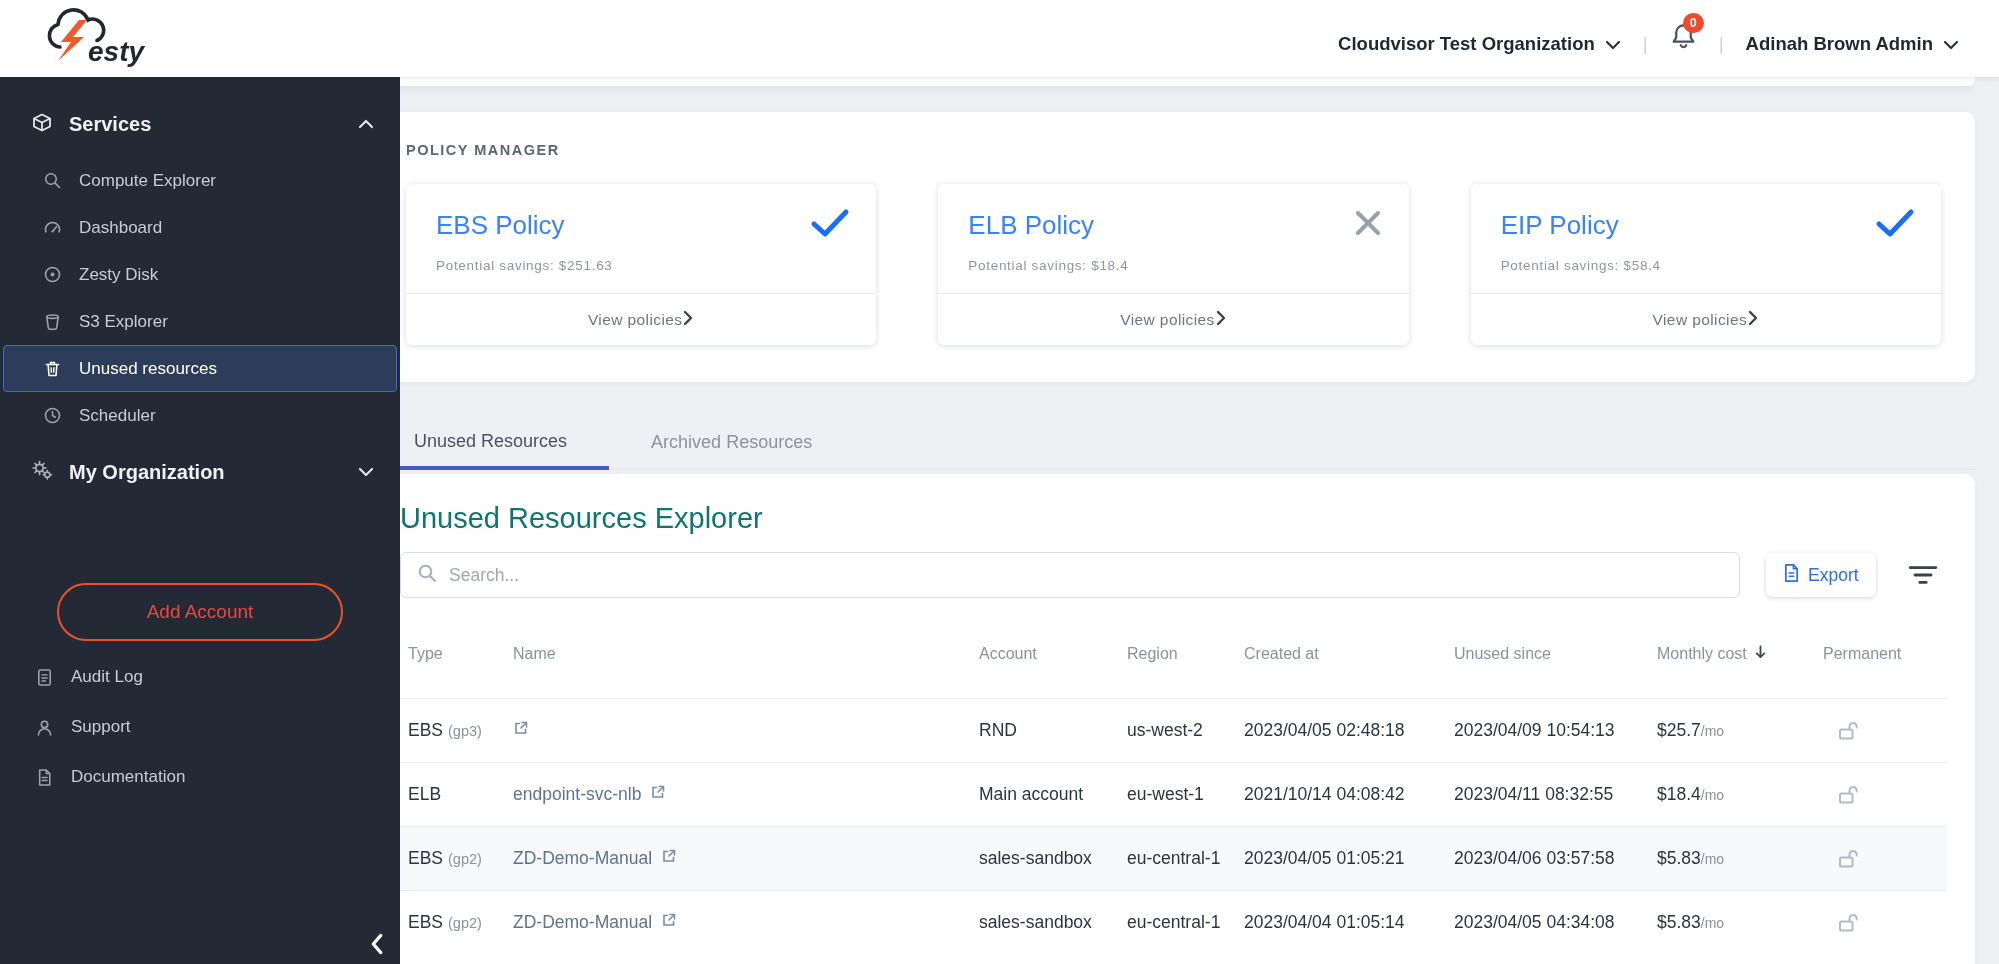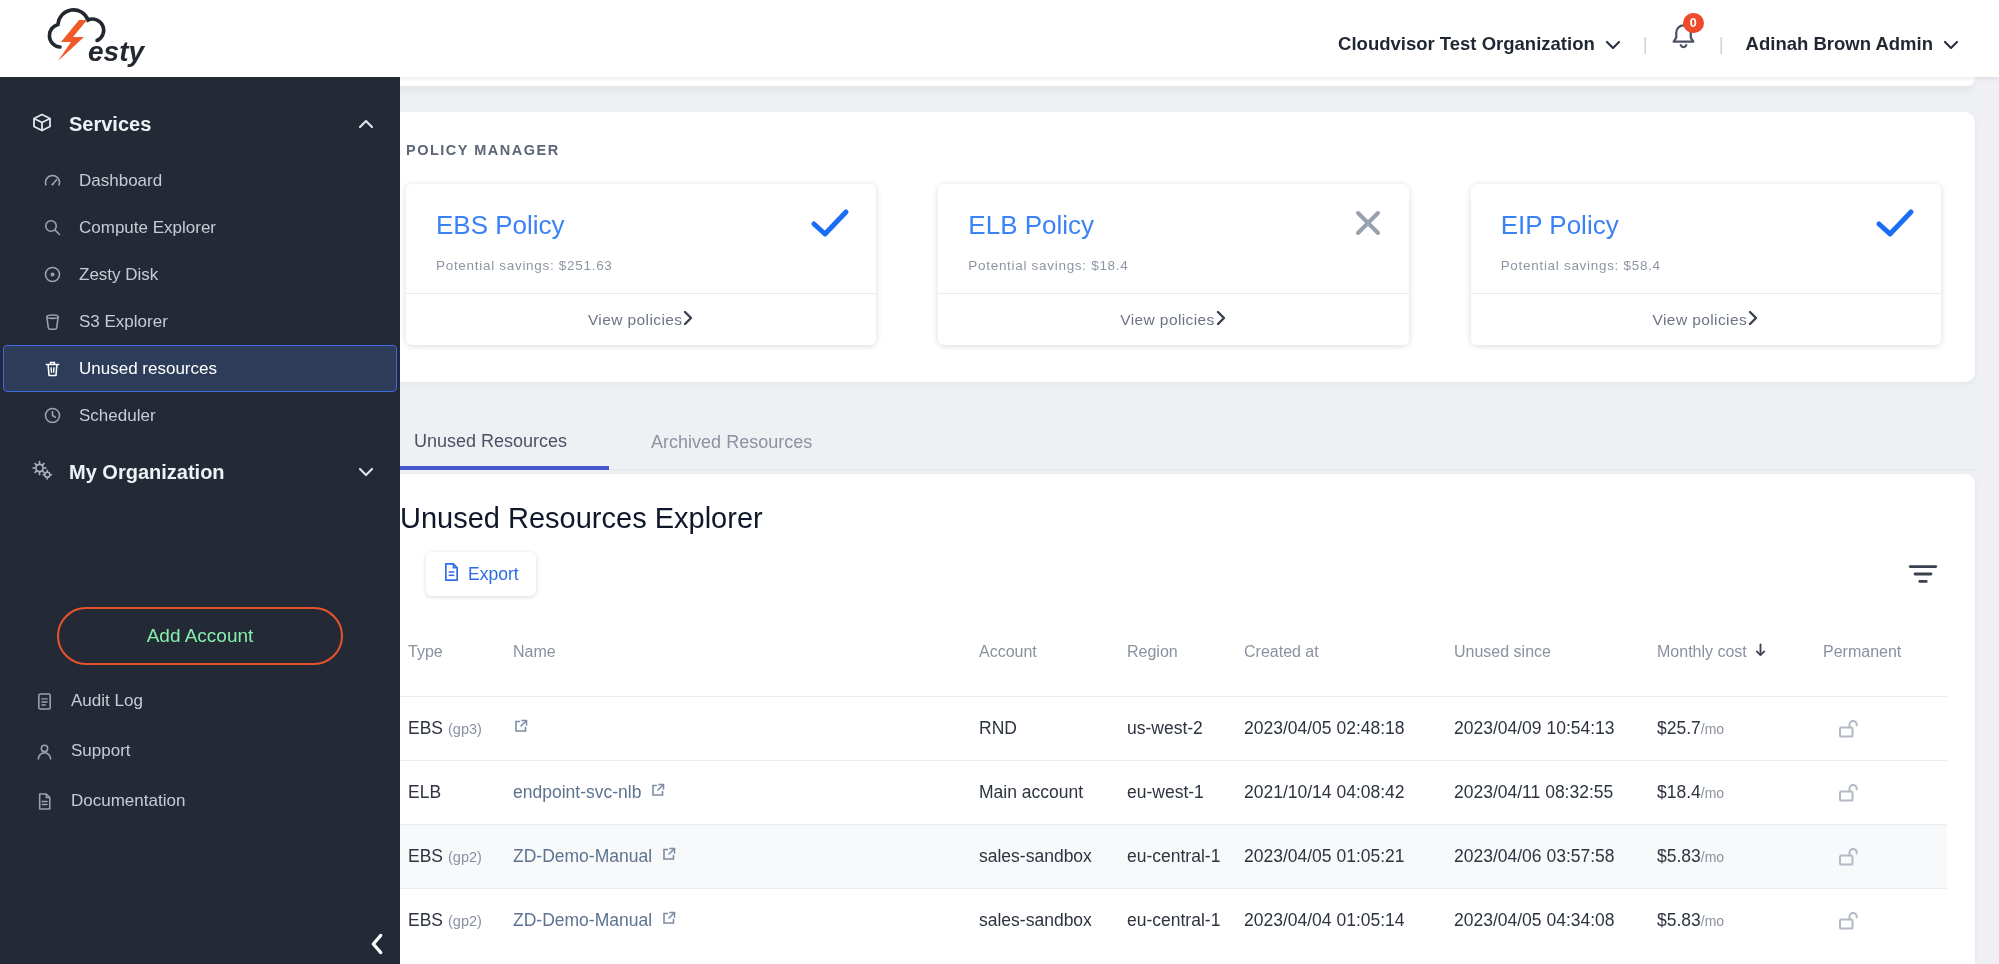--- a/index.html
+++ b/index.html
@@ -23,22 +23,22 @@
     color:#c6ccd6;padding-top:14px;z-index:10}
   .side-section{display:flex;align-items:center;gap:15px;height:66px;padding:0 26px 0 30px;
     color:#eef1f5;font-size:20px;font-weight:600;cursor:pointer}
   .side-section .chev{margin-left:auto;display:flex}
   .side-item{display:flex;align-items:center;gap:16px;height:47px;padding:0 26px 0 42px;
     font-size:17px;color:#c6ccd6;cursor:pointer}
   .side-item .ic{width:21px;height:21px;flex:0 0 21px;display:flex;color:#9ba3b0}
   .side-item.selected{background:#2d3c59;border:1px solid #4166dd;border-radius:4px;
     margin:0 3px;padding-left:38px;color:#fff}
   .side-item.selected .ic{color:#fff}
-  .add-account{display:block;margin:102px auto 0;width:286px;height:58px;background:transparent;
-    border:2px solid #e8532c;border-radius:29px;color:#86efac;font-size:19px;font-weight:500;
+  .add-account{display:block;margin:78px auto 0;width:286px;height:58px;background:transparent;
+    border:2px solid #e8532c;border-radius:29px;color:#ef4444;font-size:19px;font-weight:500;
     font-family:inherit;cursor:pointer}
   .side-footer{margin-top:11px}
   .side-footer .side-item{height:50px;padding-left:34px;font-size:17px}
   .collapse{position:absolute;bottom:8px;right:16px;cursor:pointer;display:flex}
 
   
   .main{position:absolute;top:77px;left:348px;width:1651px;height:887px;padding:0 24px;overflow:hidden}
   .top-strip{height:9px;background:#fff;border-radius:0 0 8px 8px;
     box-shadow:0 5px 9px -3px rgba(20,30,55,.18)}
 
@@ -53,21 +53,21 @@
   .policy-savings{margin-top:17px;font-size:13.5px;letter-spacing:.7px;color:#8d95a5}
   .policy-foot{border-top:1px solid #e7eaef;height:52px;display:flex;align-items:center;
     justify-content:center;padding:0 28px;font-size:15.5px;letter-spacing:.4px;color:#6d7585;cursor:pointer}
 
   .tabs{display:flex;margin-top:34px;border-bottom:1px solid #e2e5eb;height:54px}
   .tab{display:flex;align-items:center;padding:0 42px;font-size:18px;color:#8b92a0;cursor:pointer}
   .tab.active{color:#4a5263;border-bottom:4px solid #4857c9;margin-bottom:-1px}
 
   .explorer{margin-top:4px;background:#fff;border-radius:10px;
     box-shadow:0 2px 6px rgba(20,30,55,.05);padding:28px 28px 40px;min-height:520px}
-  .explorer-title{font-size:29px;font-weight:500;color:#0f172a}
+  .explorer-title{font-size:29px;font-weight:500;color:#0f766e}
   .search-row{display:flex;align-items:center;margin-top:17px}
   .search-box{width:1340px;height:46px;border:1px solid #d8dce4;border-radius:6px;background:#fff;
     display:flex;align-items:center;gap:12px;padding:0 16px}
   .search-box input{border:none;outline:none;width:100%;font-size:17.5px;color:#3c4257;
     font-family:inherit;background:transparent}
   .search-box input::placeholder{color:#a0a7b4}
   .export-btn{margin-left:26px;height:44px;padding:0 17px;display:inline-flex;align-items:center;gap:8px;
     background:#fff;border:none;border-radius:6px;box-shadow:0 1px 4px rgba(20,30,55,.18);
     color:#2e6be6;font-size:17.5px;font-weight:500;font-family:inherit;cursor:pointer}
   .filter-btn{margin-left:auto;margin-right:8px;cursor:pointer;display:flex}
@@ -140,36 +140,36 @@
     <span class="chev">
       <svg width="16" height="10" viewBox="0 0 16 10">
           <polyline points="2,8 8,2 14,8" fill="none" stroke="#dfe3ea" stroke-width="2.2" stroke-linecap="round" stroke-linejoin="round"></polyline>
         </svg>
     </span>
   </div>
 
   <div class="side-item">
     <span class="ic">
       <svg width="21" height="21" viewBox="0 0 24 24">
+          <circle cx="10.3" cy="10.3" r="6" fill="none" stroke="currentColor" stroke-width="1.8"></circle>
+          <line x1="15" y1="15" x2="20" y2="20" stroke="currentColor" stroke-width="1.8" stroke-linecap="round"></line>
+        </svg>
+    </span>
+    <span>Compute Explorer</span>
+  </div>
+
+  <div class="side-item">
+    <span class="ic">
+      <svg width="21" height="21" viewBox="0 0 24 24">
           <path d="M4.5 17 a8 8 0 1 1 15 0" fill="none" stroke="currentColor" stroke-width="1.8" stroke-linecap="round"></path>
           <line x1="12" y1="16.5" x2="16.6" y2="11.2" stroke="currentColor" stroke-width="1.8" stroke-linecap="round"></line>
           <circle cx="12" cy="16.5" r="1.2" fill="currentColor"></circle>
         </svg>
     </span>
     <span>Dashboard</span>
-  </div>
-
-  <div class="side-item">
-    <span class="ic">
-      <svg width="21" height="21" viewBox="0 0 24 24">
-          <circle cx="10.3" cy="10.3" r="6" fill="none" stroke="currentColor" stroke-width="1.8"></circle>
-          <line x1="15" y1="15" x2="20" y2="20" stroke="currentColor" stroke-width="1.8" stroke-linecap="round"></line>
-        </svg>
-    </span>
-    <span>Compute Explorer</span>
   </div>
 
   <div class="side-item">
     <span class="ic">
       <svg width="21" height="21" viewBox="0 0 24 24">
           <circle cx="12" cy="12" r="8" fill="none" stroke="currentColor" stroke-width="1.8"></circle>
           <circle cx="12" cy="12" r="2.2" fill="currentColor"></circle>
         </svg>
     </span>
     <span>Zesty Disk</span>
@@ -353,20 +353,29 @@
 
   <div class="tabs">
     <div class="tab active">Unused Resources</div>
     <div class="tab">Archived Resources</div>
   </div>
 
   <div class="explorer">
     <div class="explorer-title">Unused Resources Explorer</div>
 
     <div class="search-row">
+      <div class="search-box">
+        <span>
+          <svg width="20" height="20" viewBox="0 0 20 20">
+              <circle cx="8.5" cy="8.5" r="5.8" fill="none" stroke="#a7aeba" stroke-width="2"></circle>
+              <line x1="13" y1="13" x2="18" y2="18" stroke="#a7aeba" stroke-width="2" stroke-linecap="round"></line>
+            </svg>
+        </span>
+        <input type="text" placeholder="Search..." style="">
+      </div>
       <button class="export-btn">
         <span>
           <svg width="17" height="20" viewBox="0 0 18 20">
               <path d="M3 1.5 h8 l4 4 V18.5 H3 z" fill="none" stroke="#2e6be6" stroke-width="1.8" stroke-linejoin="round"></path>
               <path d="M11 1.5 v4 h4" fill="none" stroke="#2e6be6" stroke-width="1.6"></path>
               <line x1="6" y1="10" x2="12" y2="10" stroke="#2e6be6" stroke-width="1.6"></line>
               <line x1="6" y1="13.5" x2="12" y2="13.5" stroke="#2e6be6" stroke-width="1.6"></line>
             </svg>
         </span>
         <span>Export</span>

